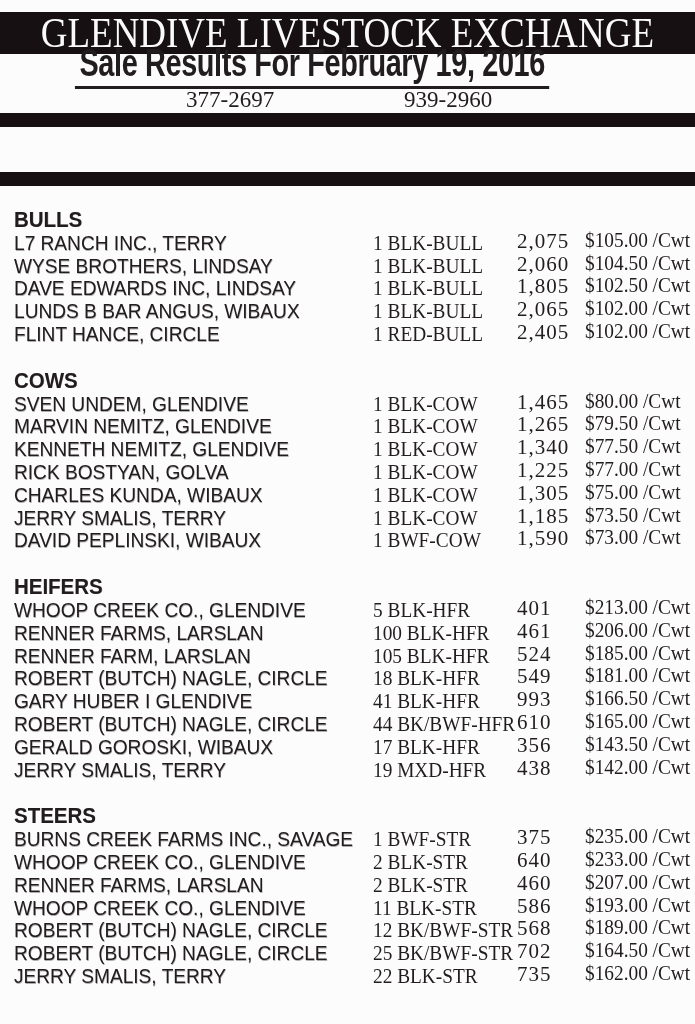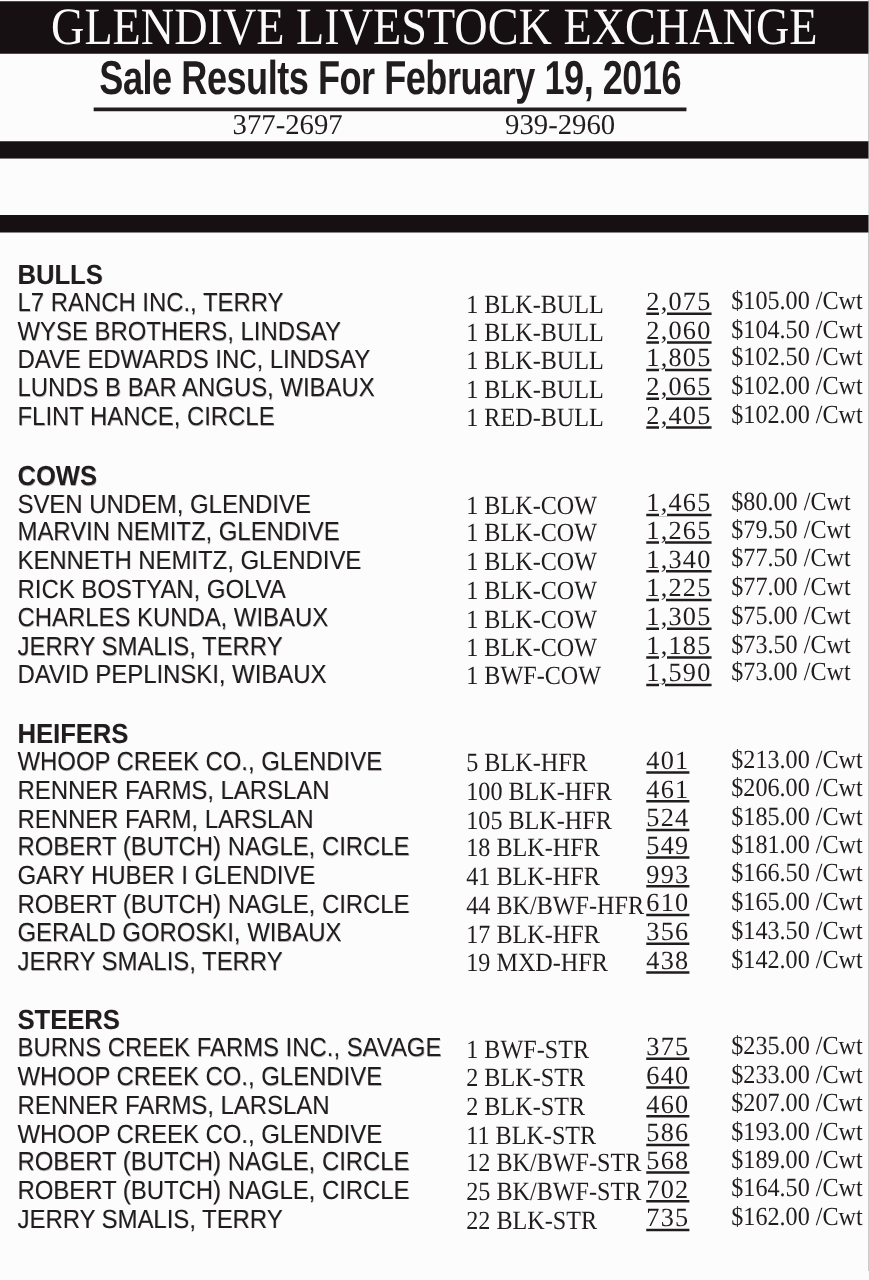--- a/index.html
+++ b/index.html
@@ -12,21 +12,21 @@
     position:relative;
     width:695px;height:1024px;
     margin:0 auto;
     background:var(--paper);
     color:var(--ink);
     overflow:hidden;
     font-family:"Liberation Sans",sans-serif;
   }
   
   .band-top{
-    position:absolute;top:1px;left:0;width:695px;height:42px;
+    position:absolute;top:12px;left:0;width:695px;height:42px;
     background:var(--band);
     display:flex;align-items:center;justify-content:center;
   }
   .band-top h1{
     margin:0;
     color:#fbfafa;
     font-family:"Liberation Serif",serif;
     font-weight:400;
     font-size:42px;line-height:42px;
     white-space:nowrap;
@@ -95,21 +95,20 @@
     font-size:21px;
   }
   .lot{
     left:359px;
     transform:scaleX(.92);
     transform-origin:0 50%;
   }
   .weight{
     left:503px;top:-2px;
     letter-spacing:1px;
-    text-decoration:underline;
   }
   .price{
     left:571px;top:-3px;
     transform:scaleX(.92);
     transform-origin:0 50%;
   }
 </style>
 </head>
 <body>
 

